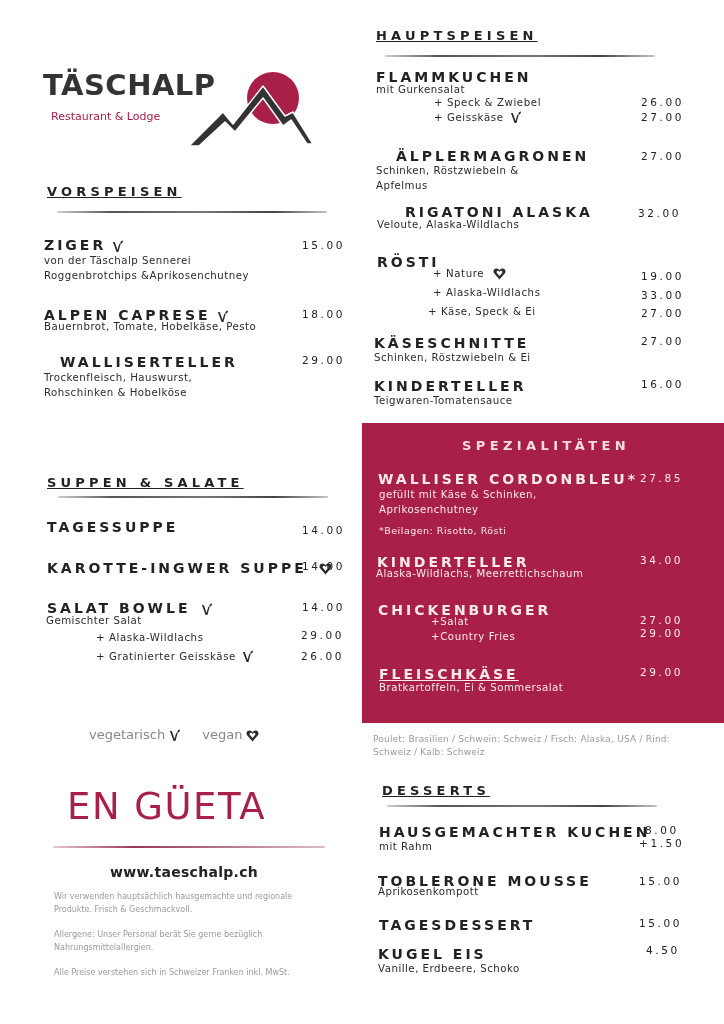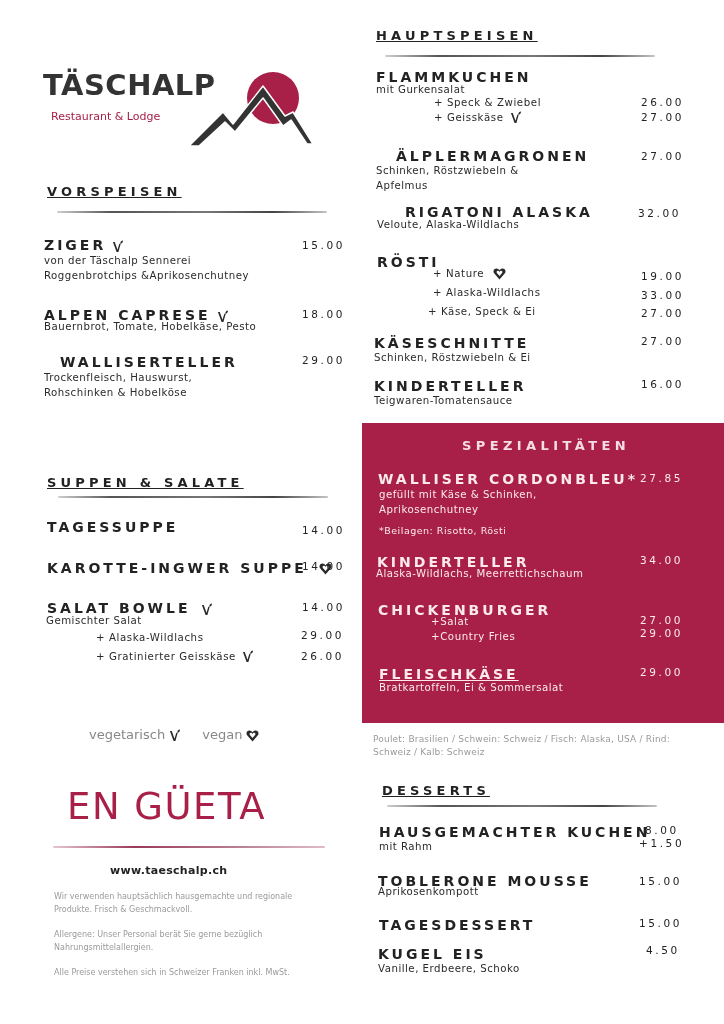--- a/index.html
+++ b/index.html
@@ -16,21 +16,21 @@
   .icon { display: inline-block; vertical-align: middle; margin-left: 6px; }
   .spez { position: absolute; left: 362px; top: 423px; width: 362px; height: 300px; background: #a82048; }
   .spez .item-name, .spez .price, .spez .desc, .spez .sub { color: #fbe9ee; }
   .spez-title { font-size: 13px; letter-spacing: 4.4px; font-weight: bold; color: #f6dde5; }
   .note { font-size: 9px; color: #9a9a9a; letter-spacing: 0.2px; line-height: 14px; }
   .small-grey { font-size: 8px; color: #9a9a9a; line-height: 12.5px; white-space: normal; }
   .legend { font-size: 13px; color: #888; }
   .brand { font-size: 29px; font-weight: bold; color: #333; letter-spacing: 0.5px; }
   .brand-sub { font-size: 11px; color: #a82048; }
   .enguta { font-size: 37px; color: #a82048; letter-spacing: 1.5px; }
-  .web { font-size: 11px; color: #222; font-weight: bold; letter-spacing: 0.3px; }
+  .web { font-size: 14px; color: #222; font-weight: bold; letter-spacing: 0.3px; }
 </style>
 </head>
 <body>
 
 <svg width="0" height="0" style="position:absolute">
   <defs>
     <symbol id="veg" viewBox="0 0 12 14">
       <path d="M1 2 L5 13 L7 13 L9.5 4 L8 4 L6 10.5 L3 2 Z" fill="#2a2a2a"></path>
       <path d="M9 4 C9 1.5 10.5 0.5 12 0.5 C12 2.5 11 4 9 4 Z" fill="#2a2a2a"></path>
     </symbol>

